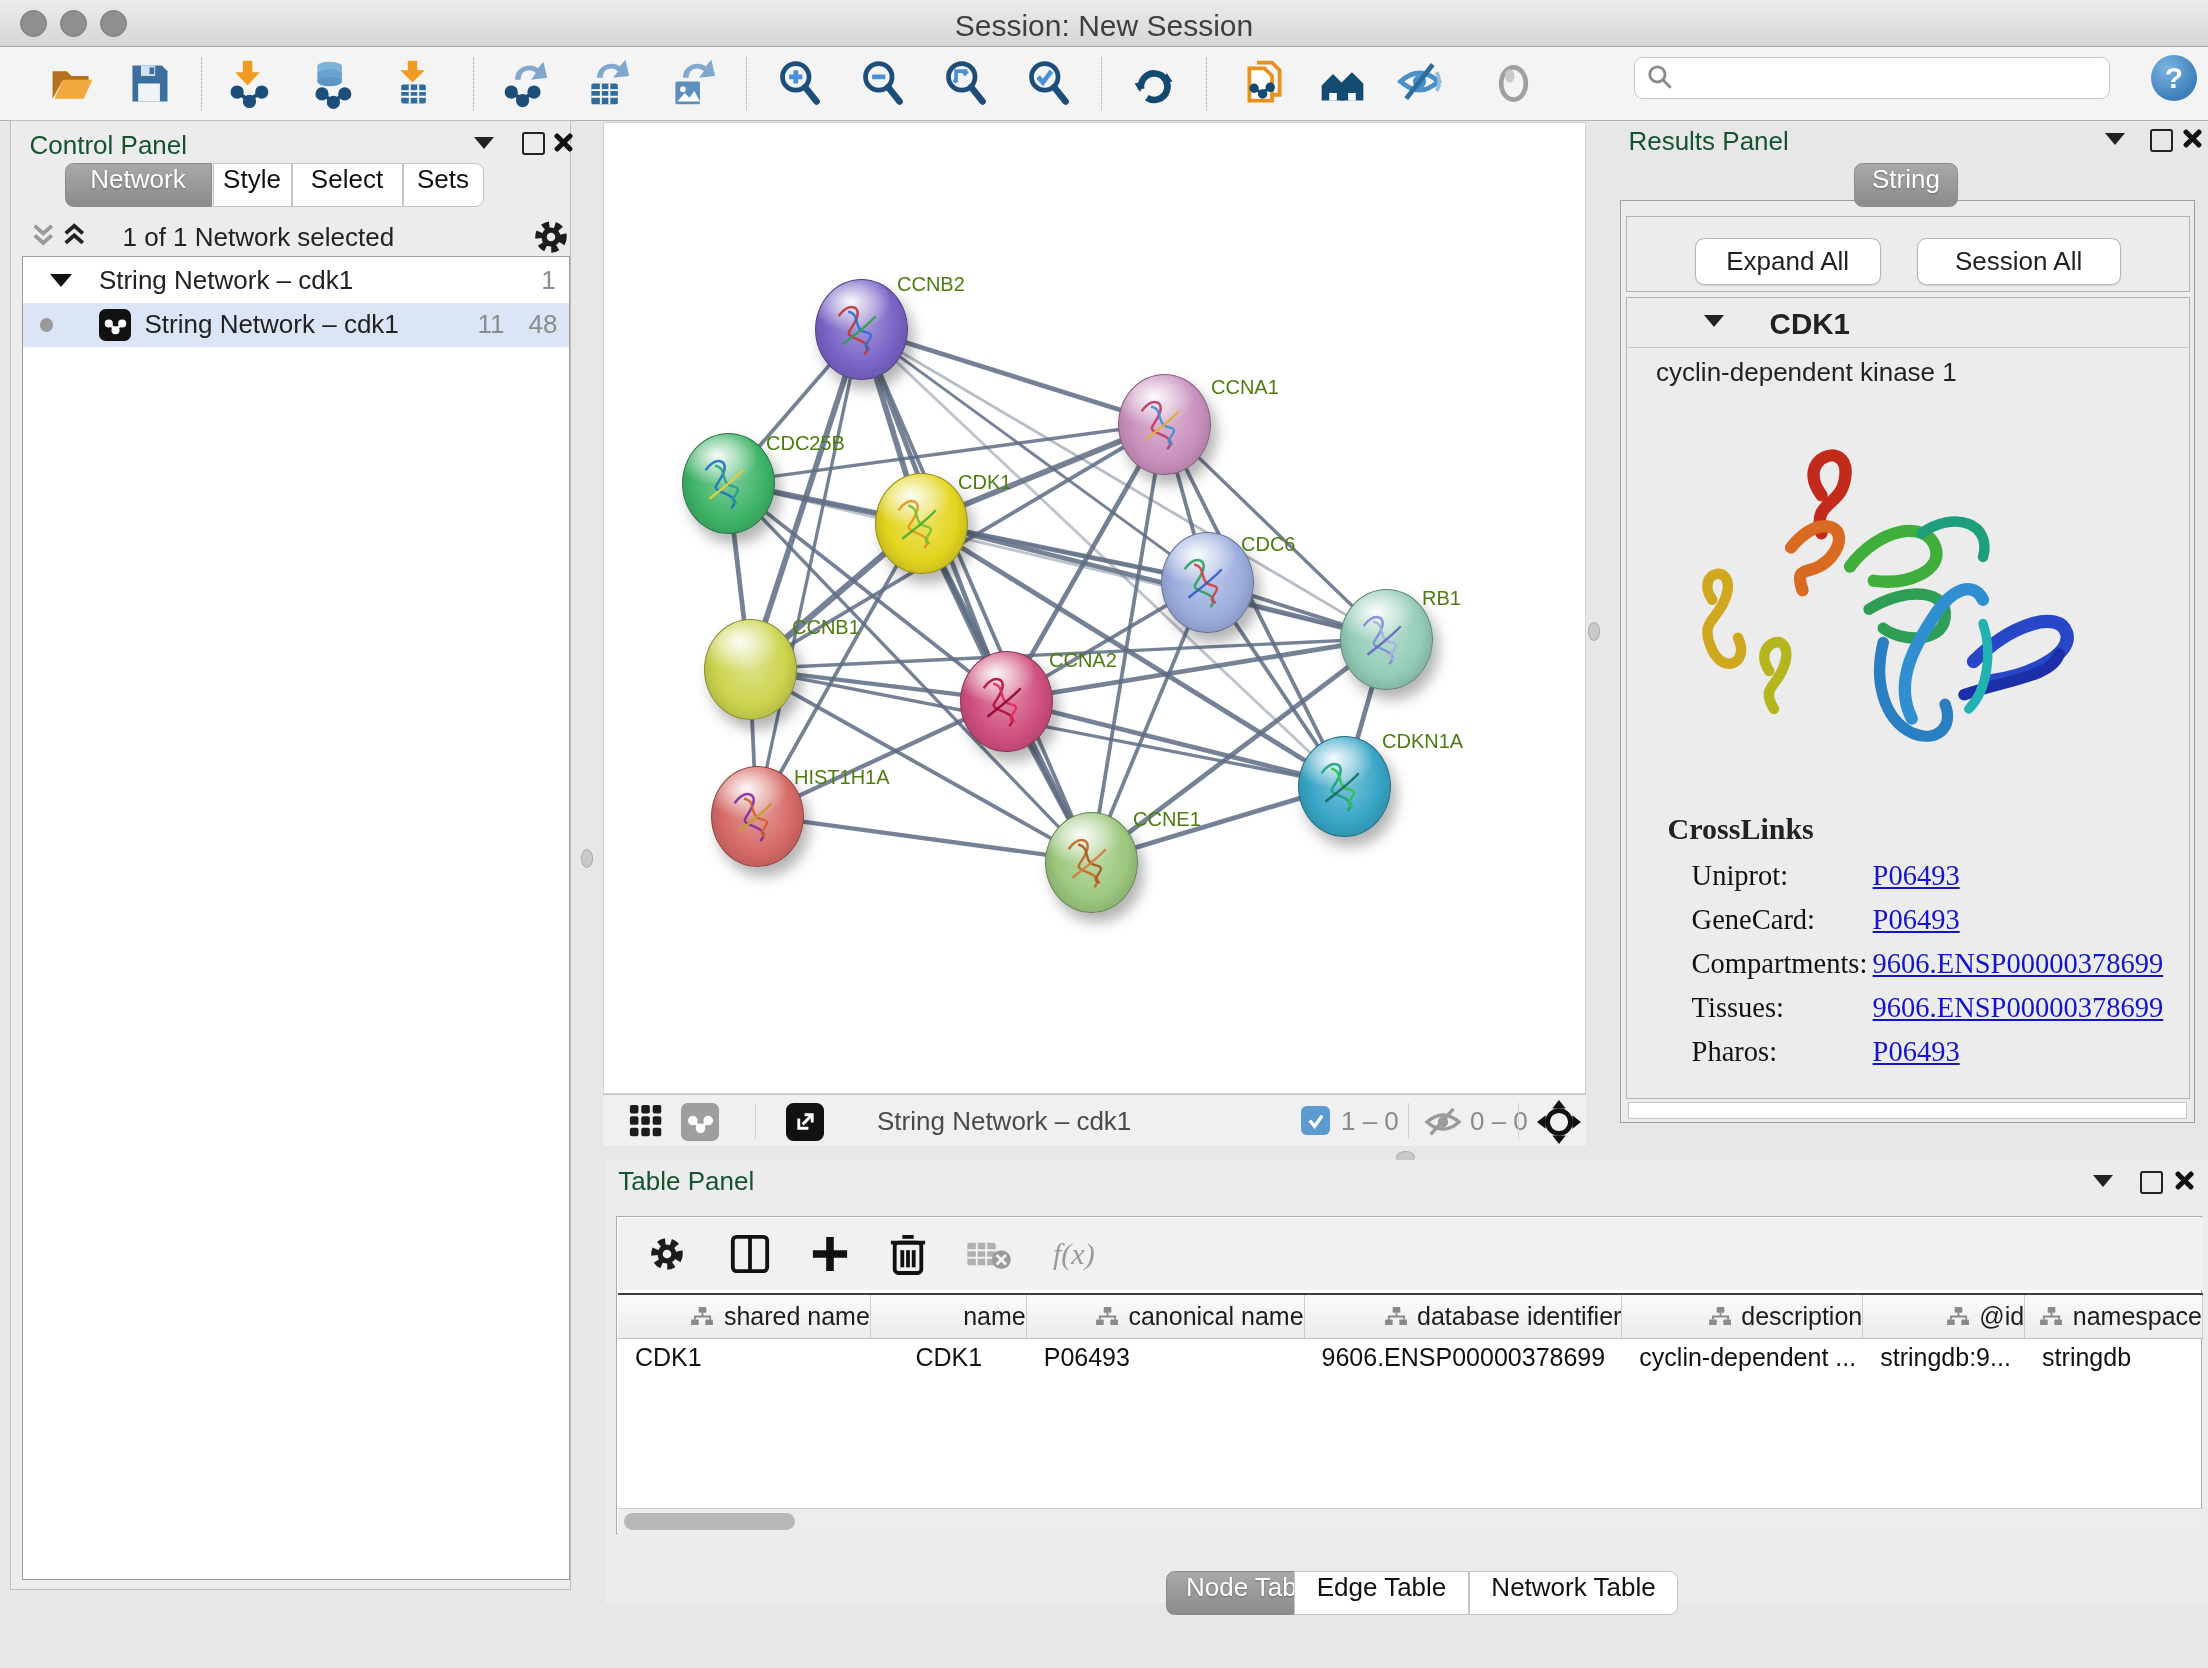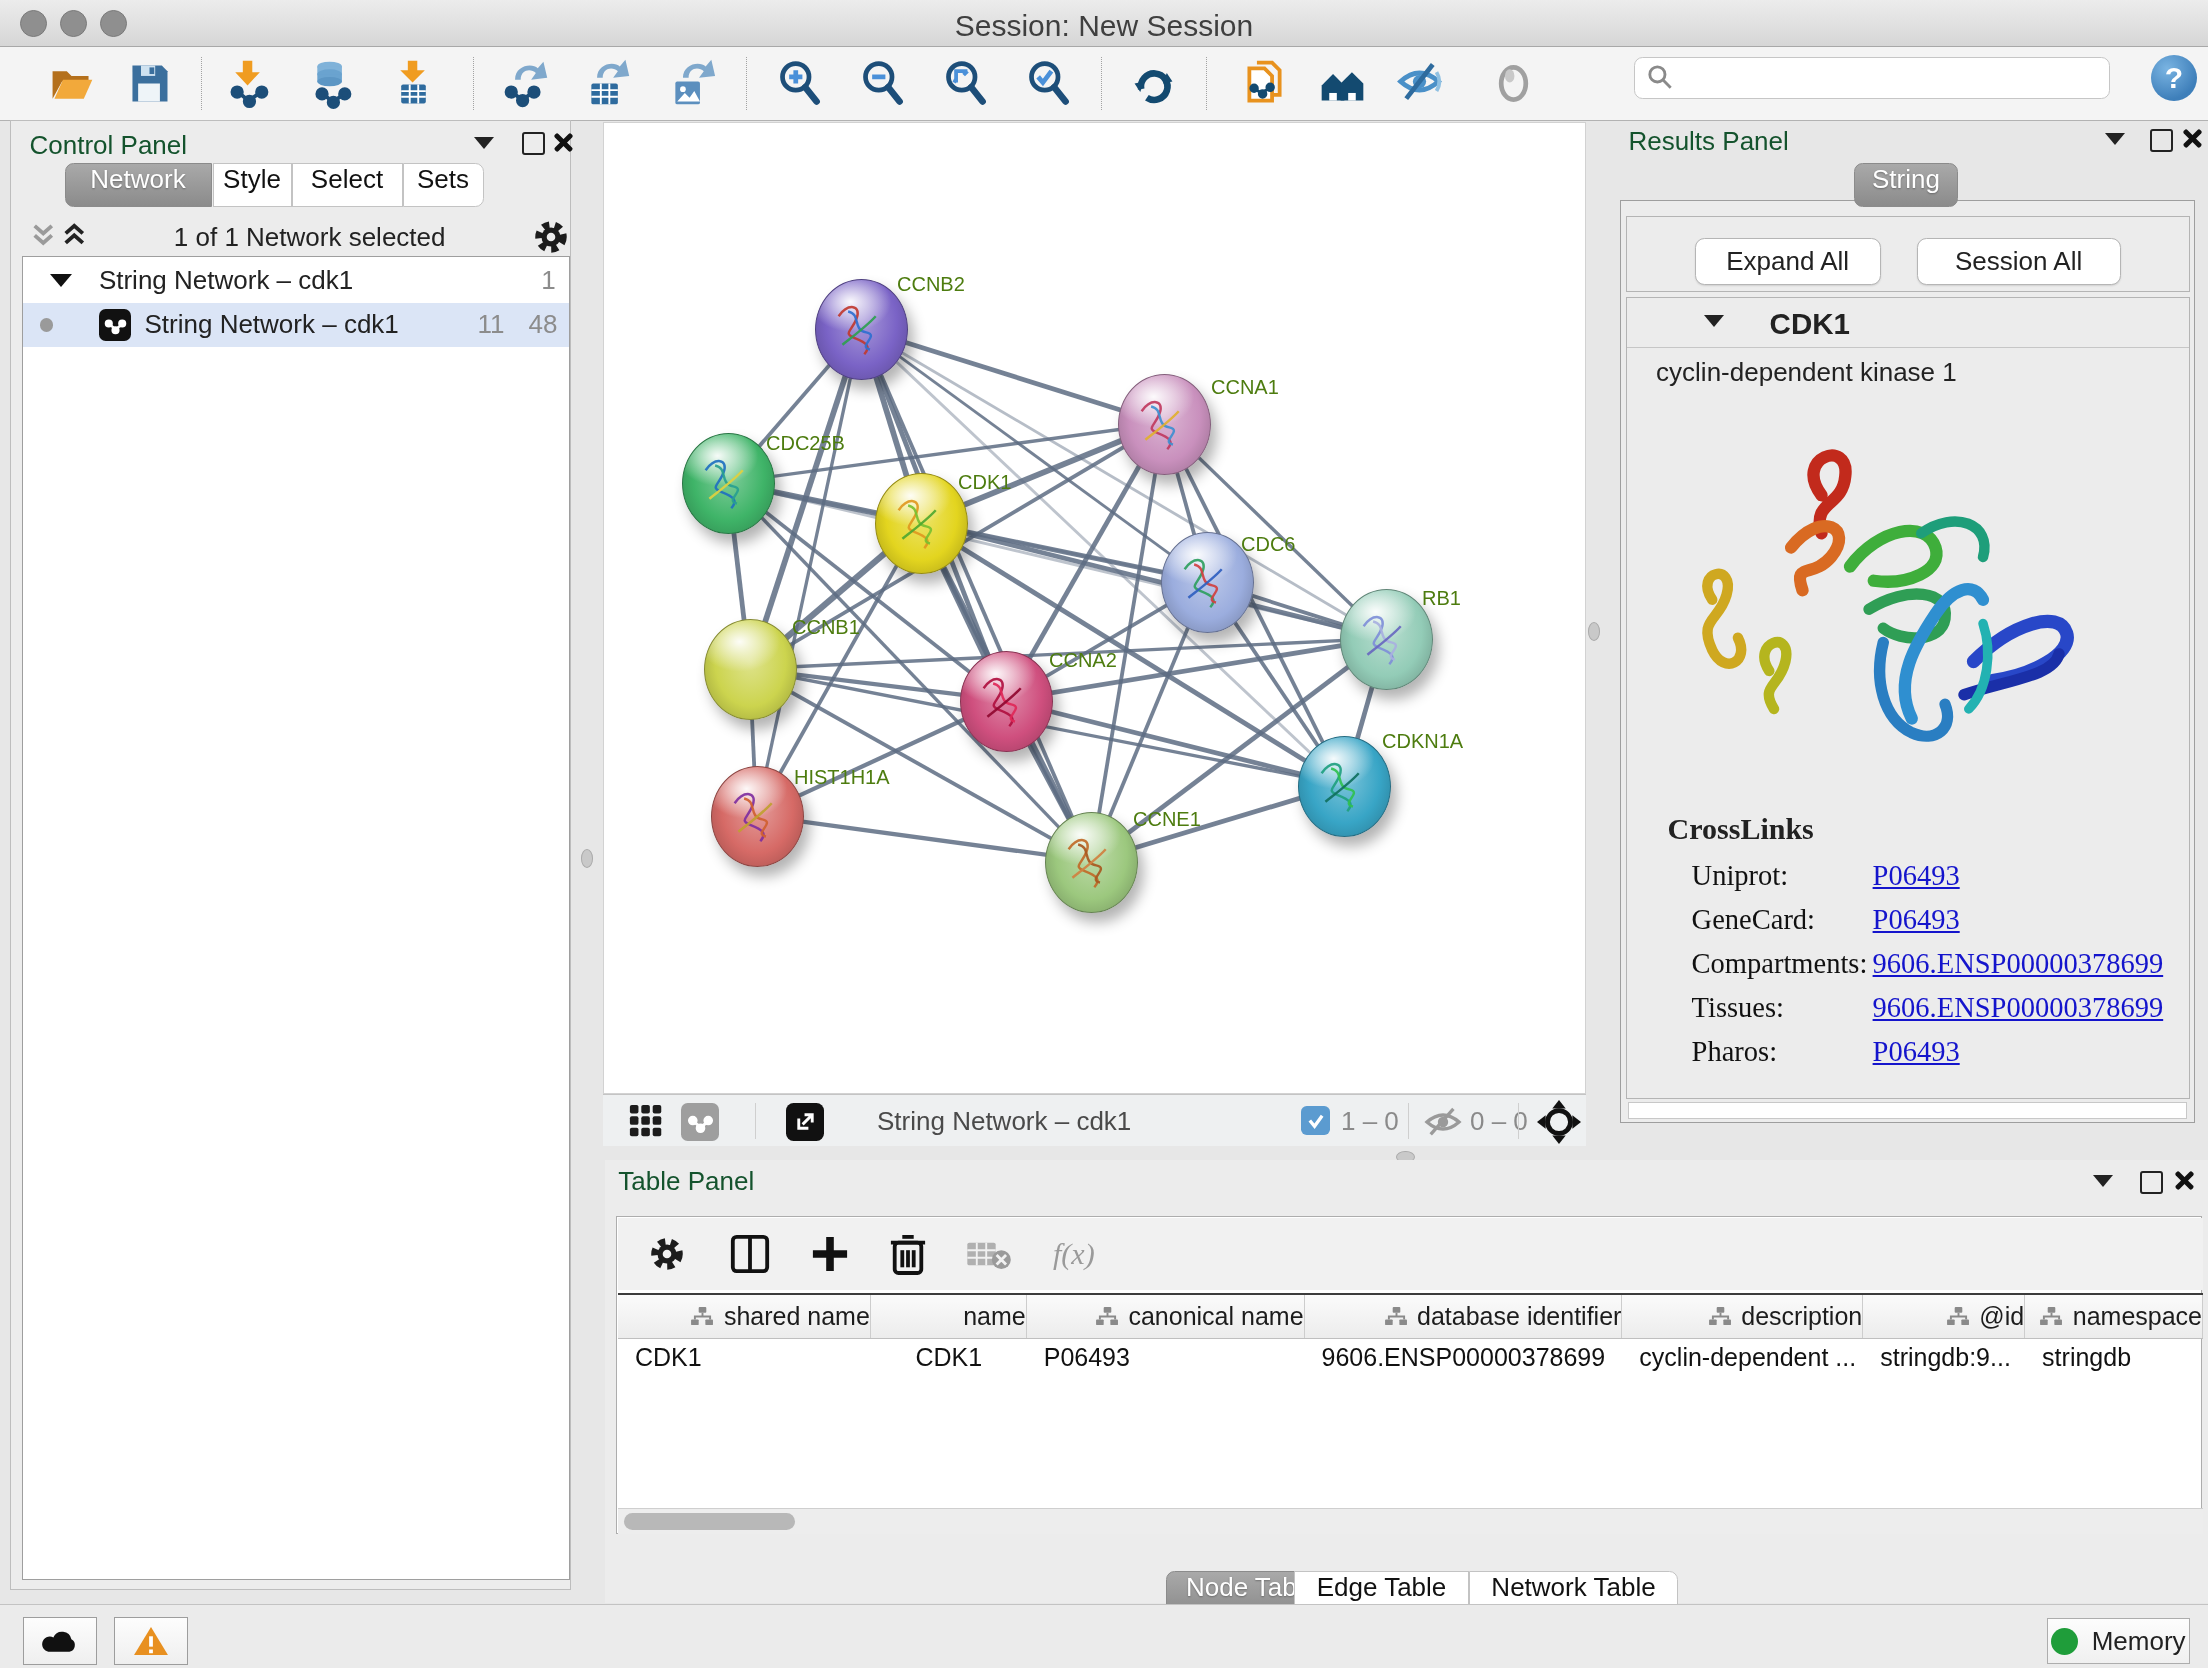--- a/index.html
+++ b/index.html
@@ -280,21 +280,21 @@
       <svg class="abs" style="left:1.9px;top:5.7px" width="28.5" height="28.5" viewBox="0 0 30 30">
           <g stroke="#9a9a9a" stroke-width="4" fill="none">
             <path d="M6 4 l9 8 9-8 M6 14 l9 8 9-8"></path>
           </g>
         </svg>
       <svg class="abs" style="left:32px;top:5.7px" width="28.5" height="28.5" viewBox="0 0 30 30">
           <g stroke="#222" stroke-width="4" fill="none">
             <path d="M6 12 l9-8 9 8 M6 22 l9-8 9 8"></path>
           </g>
         </svg>
-      <div class="abs" style="left:95px;top:5.7px;width:323px;text-align:right;font-size:26px">1 of 1 Network selected</div>
+      <div class="abs" style="left:95px;top:5.7px;width:323px;text-align:left;font-size:26px">1 of 1 Network selected</div>
       <svg class="abs" style="left:502px;top:0px" width="42" height="42" viewBox="0 0 44 44">
           <g>
             <circle cx="22" cy="22" r="12" fill="none" stroke="#1c1c1c" stroke-width="9" stroke-dasharray="6.5 5.5"></circle>
             <circle cx="22" cy="22" r="10" fill="#1c1c1c"></circle>
             <circle cx="22" cy="22" r="4.5" fill="#ececec"></circle>
           </g>
         </svg>
     </div>
 
     <div class="abs list" style="left:11.4px;top:135px;width:548px;height:1324px">
@@ -724,33 +724,15 @@
   <div class="abs tab sel first" style="left:1166px;top:1571px;width:171px">
       <span>Node Table</span>
     </div>
   <div class="abs tab" style="left:1294px;top:1571px;width:175px">
       <span>Edge Table</span>
     </div>
   <div class="abs tab last" style="left:1469px;top:1571px;width:209px">
       <span>Network Table</span>
     </div>
 
-  <div class="abs statusbar">
-    <div class="abs sbtn" style="left:23px;top:12.4px">
-      <svg width="42" height="28.5" viewBox="0 0 44 30">
-          <path d="M12 26 a8 8 0 1 1 3-15 a10 10 0 0 1 19 2 a7 7 0 0 1-2 13 z" fill="#111"></path>
-        </svg>
-      </div>
-    <div class="abs sbtn" style="left:114px;top:12.4px">
-      <svg width="38" height="32" viewBox="0 0 40 34">
-          <path d="M20 2 L38 32 H2 z" fill="#e89020"></path>
-          <rect x="18" y="12" width="4" height="11" fill="#fff"></rect>
-          <rect x="18" y="26" width="4" height="4" fill="#fff"></rect>
-        </svg>
-      </div>
-    <div class="abs membtn" style="left:2047px;top:13.3px">
-      <span class="greendot"></span>
-      <span>Memory</span>
-    </div>
-  </div>
 
 </div>
 
 
 </body></html>

